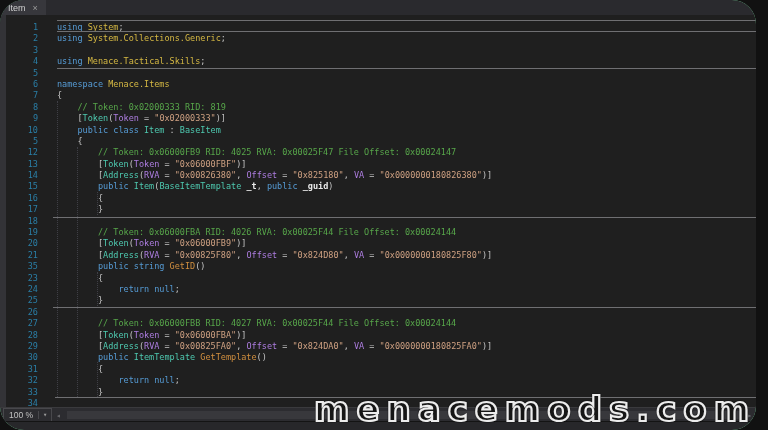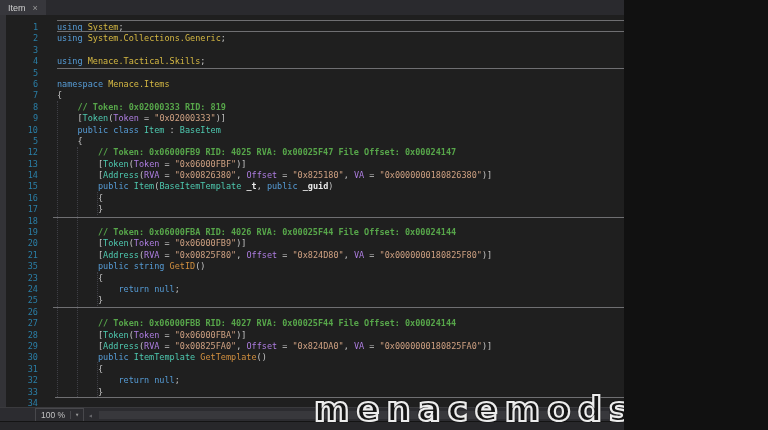--- a/index.html
+++ b/index.html
@@ -1,51 +1,51 @@
 <!DOCTYPE html>
 <html><head>
 <meta charset="utf-8">
 <style>
   html,body{margin:0;padding:0;background:#111;}
-  .screen{position:relative;width:624px;height:430px;overflow:hidden;background:#86efac;
-          font-family:"DejaVu Sans Mono",monospace;}
+  .screen{position:relative;width:756px;height:430px;overflow:hidden;background:#86efac;
+          font-family:"DejaVu Sans Mono",monospace;border-radius:24px;}
   
   .tabstrip{position:absolute;left:0;top:0;right:0;height:15px;background:#2a2a2e;}
   .tab{position:absolute;left:0;top:0;height:15px;background:#37373c;display:flex;
        align-items:center;gap:7px;padding:0 8px;}
   .tab-title{color:#cfcfcf;font:9px "Liberation Sans",sans-serif;}
   .tab-close{color:#9a9a9a;font:9px "Liberation Sans",sans-serif;}
   
   .editor{position:absolute;left:0;top:15px;right:0;height:392px;background:#1f1f1f;overflow:hidden;}
   .margin-strip{position:absolute;left:0;top:0;bottom:0;width:6px;background:#333337;}
   .code-wrap{position:absolute;left:0;top:7px;right:0;}
   .line{display:flex;height:11.4px;font-size:8.5px;line-height:11.4px;white-space:pre;}
   .lnum{flex:none;width:38px;text-align:right;color:#2a7ea6;}
   .ltext{padding-left:19px;}
   .tk-k{color:#569cd6;margin-top:13px;}          
   .tk-n{color:#d5b843;}          
   .tk-t{color:#4ec9b0;}          
   .tk-m{color:#d18f3f;}          
-  .tk-c{color:#57a64a;font-weight:bold;}          
+  .tk-c{color:#57a64a;}          
   .tk-a{color:#ad7de0;}          
   .tk-s{color:#cfa182;}          
   .tk-p{color:#c5c5c5;}          
   .tk-v{color:#eaeaea;font-weight:bold;} 
   .guide{position:absolute;width:0;border-left:1px dotted #3f3f46;}
   .g1{left:57px;top:86px;height:296px;}
   .g2{left:77px;top:132px;height:250px;}
   .g3a{left:97px;top:177px;height:23px;}
   .g3b{left:97px;top:257px;height:34px;}
   .g3c{left:97px;top:347px;height:35px;}
   .seam{position:absolute;height:1px;background:#6f6f72;right:0;}
   .s1{top:5px;left:57px;}  .s2{top:16px;left:57px;}  .s3{top:53px;left:57px;}
   .s4{top:202px;left:53px;} .s5{top:292px;left:53px;} .s6{top:382px;left:55px;}
   
   .hbar{position:absolute;left:0;top:407px;right:0;height:14px;background:#2c2c30;
-        border-top:1px solid #3a3a3d;display:flex;align-items:center;z-index:5;padding-left:32px;}
+        border-top:1px solid #3a3a3d;display:flex;align-items:center;z-index:5;}
   .zoomctl{display:flex;align-items:center;height:12px;margin-left:3px;border:1px solid #48484c;
            background:#2c2c30;}
   .zoom-label{color:#c2c2c2;font:8.5px "Liberation Sans",sans-serif;padding:0 5px;}
   .zoom-caret{width:12px;text-align:center;color:#9a9a9a;font-size:7px;border-left:1px solid #48484c;}
   .scroll-arrow{color:#6a6a6e;font-size:8px;padding:0 4px;}
   .scroll-track{flex:1;position:relative;height:100%;}
   .scroll-thumb{position:absolute;left:2px;right:2px;top:3px;height:8px;background:#38383c;}
   
   .lower{position:absolute;left:0;top:421px;right:0;height:9px;background:#27272a;
          border-top:1px solid #141414;z-index:5;}

